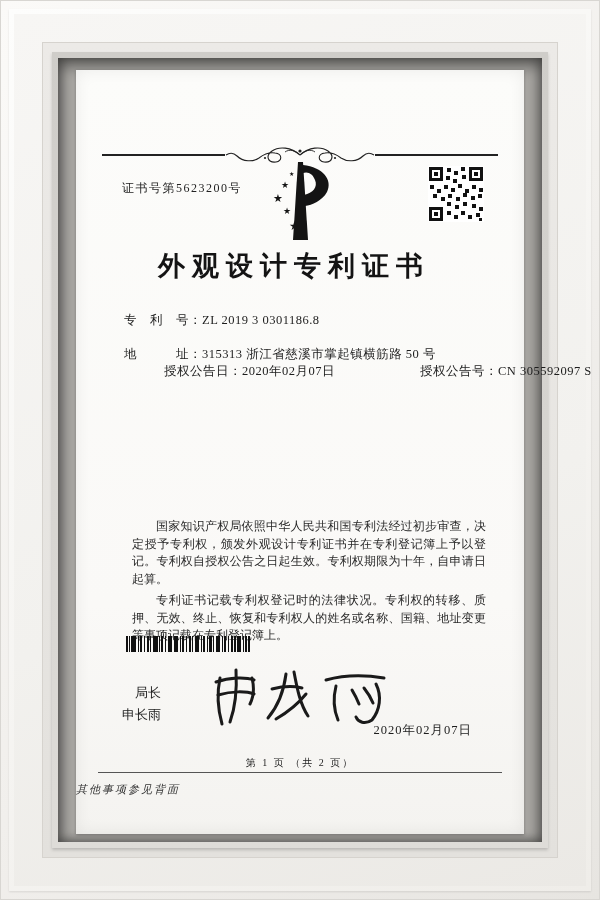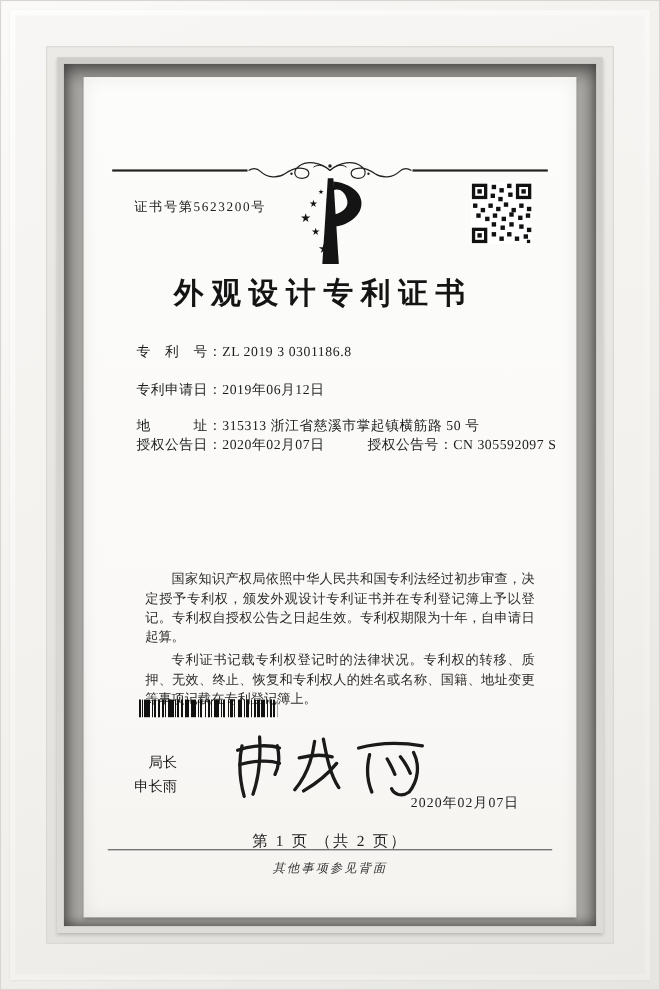--- a/index.html
+++ b/index.html
@@ -31,38 +31,38 @@
   .cert-no{top:110px;left:46px;font-size:12px;letter-spacing:1.5px;color:#222;}
   .logo{top:88px;left:50%;transform:translateX(-50%);width:74px;height:86px;}
   .qr{top:96px;right:40px;width:56px;height:56px;}
   .title{top:178px;left:0;right:12px;text-align:center;font-size:27px;font-weight:bold;
     letter-spacing:7px;color:#141414;}
   
   .fields{top:242px;left:48px;right:36px;font-size:12.5px;}
   .frow{margin-bottom:16.5px;white-space:nowrap;letter-spacing:.5px;}
   .frow.addr{margin-bottom:0;}
   .flabel{color:#1d1d1d;}
-  .grant-row{display:flex;gap:39px;}
+  .grant-row{display:flex;gap:85px;margin-left:40px;}
   
   .paras{top:448px;left:44px;right:38px;font-size:12px;line-height:17.5px;
     text-align:justify;color:#2a2a2a;}
   .paras p{margin:0 0 4px 12px;text-indent:2em;}
   
   .barcode{top:566px;left:50px;width:126px;height:16px;
     background:
       repeating-linear-gradient(90deg,#111 0 1px,transparent 1px 3px),
       repeating-linear-gradient(90deg,#111 0 2px,transparent 2px 7px),
       repeating-linear-gradient(90deg,transparent 0 5px,#111 5px 6px,transparent 6px 13px);}
   
   .signer{top:612px;left:46px;font-size:13px;line-height:22px;color:#1d1d1d;text-align:right;}
   .signature{top:592px;left:118px;width:210px;height:66px;}
   .issue-date{top:652px;right:52px;font-size:12.5px;letter-spacing:1px;}
-  .page-info{top:686px;left:0;right:0;text-align:center;font-size:14px;letter-spacing:2px;}
+  .page-info{top:686px;left:0;right:0;text-align:center;font-size:10px;letter-spacing:2px;}
   .rule-bottom{top:702px;left:22px;right:22px;height:1px;background:#555;}
-  .footer-note{top:712px;left:0;right:0;text-align:center;font-size:11px;
+  .footer-note{top:712px;left:0;right:0;text-align:left;font-size:11px;
     font-style:italic;letter-spacing:2px;color:#333;}
 </style>
 </head>
 <body>
 
 <div class="abs frame-outer"></div>
 <div class="abs frame-bevel1"></div>
 <div class="abs frame-face"></div>
 <div class="abs frame-step"></div>
 <div class="abs frame-lip"></div>
@@ -141,23 +141,20 @@
         <rect x="51" y="52" width="3" height="3"></rect>
     </g>
   </svg>
 
   <div class="abs title">外观设计专利证书</div>
 
   <div class="abs fields">
     <div class="frow">
       <span class="flabel">专　利　号：</span><span>ZL 2019 3 0301186.8</span>
     </div>
-    <div class="frow">
-      <span class="flabel">专利申请日：</span><span>2019年06月12日</span>
-    </div>
     <div class="frow addr">
       <span class="flabel">地　　　址：</span><span>315313 浙江省慈溪市掌起镇横筋路 50 号</span>
     </div>
     <div class="frow grant-row">
       <span><span class="flabel">授权公告日：</span><span>2020年02月07日</span></span>
       <span><span class="flabel">授权公告号：</span><span>CN 305592097 S</span></span>
     </div>
   </div>
 
   <div class="abs paras">

